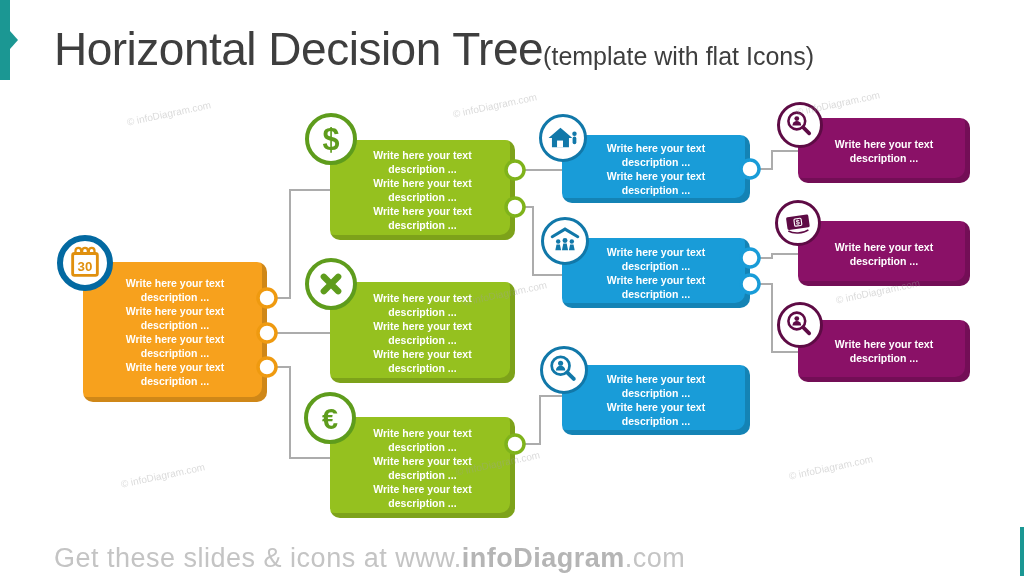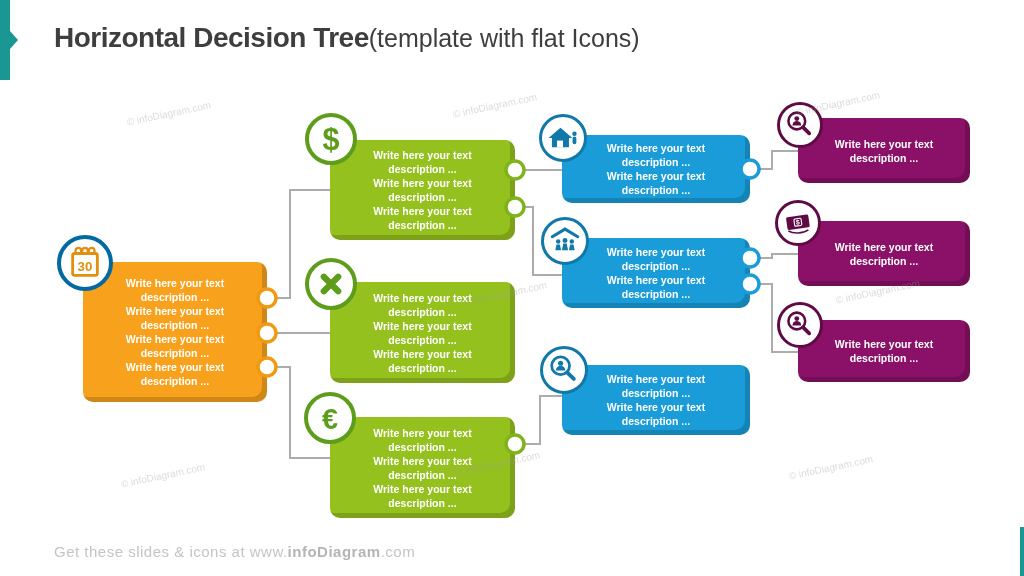--- a/index.html
+++ b/index.html
@@ -7,25 +7,25 @@
          font-family:"Liberation Sans", sans-serif;}
 
   
   .accent-left{position:absolute;left:0;top:0;width:10px;height:80px;background:#1B9793;}
   .accent-left .arrow{position:absolute;left:10px;top:31px;width:0;height:0;
       border-top:9px solid transparent;border-bottom:9px solid transparent;border-left:8px solid #1B9793;}
   .accent-br{position:absolute;left:1020px;top:527px;width:4px;height:49px;background:#1B9793;}
 
   
   .title{position:absolute;left:54px;top:22px;white-space:nowrap;color:#3E3E3E;}
-  .t-main{font-size:28px;font-weight:700;letter-spacing:-0.5px;}
+  .t-main{font-size:46px;font-weight:400;letter-spacing:-0.5px;}
   .t-sub{font-size:25px;font-weight:400;margin-left:0;}
 
   
-  .footer{position:absolute;left:54px;top:543px;font-size:15px;color:#C4C4C4;letter-spacing:0.5px;white-space:nowrap;}
+  .footer{position:absolute;left:54px;top:543px;font-size:27px;color:#C4C4C4;letter-spacing:0.5px;white-space:nowrap;}
   .footer .brand{font-weight:bold;color:#B5B5B5;}
 
   
   .box{position:absolute;border-radius:10px;color:#fff;display:flex;flex-direction:column;
        justify-content:center;align-items:center;text-align:center;
        font-size:10.5px;font-weight:600;line-height:14px;z-index:1;
        box-shadow:inset -5px -5px 0 rgba(0,0,0,0.16);}
   .box .ln{white-space:nowrap;}
   .orange{background:#F7A11D;}
   .green {background:#95C11F;}
@@ -40,21 +40,21 @@
   #box-blue2  {left:562px;top:238px;width:188px;height:70px;}
   #box-blue3  {left:562px;top:365px;width:188px;height:70px;}
   #box-purple1{left:798px;top:118px;width:172px;height:65px;}
   #box-purple2{left:798px;top:221px;width:172px;height:65px;}
   #box-purple3{left:798px;top:320px;width:172px;height:62px;}
 
   
   .badge{position:absolute;background:#fff;border-radius:50%;box-sizing:border-box;
          display:flex;align-items:center;justify-content:center;z-index:4;}
   .badge svg{display:block;}
-  .bd-orange{border:4px solid #0369a1;}
+  .bd-orange{border:6px solid #0369a1;}
   .bd-green {border:4px solid #5E9C1C;}
   .bd-blue  {border:3.5px solid #1178A9;}
   .bd-purple{border:3.5px solid #5E0B45;}
   #badge-root   {left:57px; top:235px;width:56px;height:56px;}
   #badge-green1 {left:305px;top:113px;width:52px;height:52px;}
   #badge-green2 {left:305px;top:258px;width:52px;height:52px;}
   #badge-green3 {left:304px;top:392px;width:52px;height:52px;}
   #badge-blue1  {left:539px;top:114px;width:48px;height:48px;}
   #badge-blue2  {left:541px;top:217px;width:48px;height:48px;}
   #badge-blue3  {left:540px;top:346px;width:48px;height:48px;}

